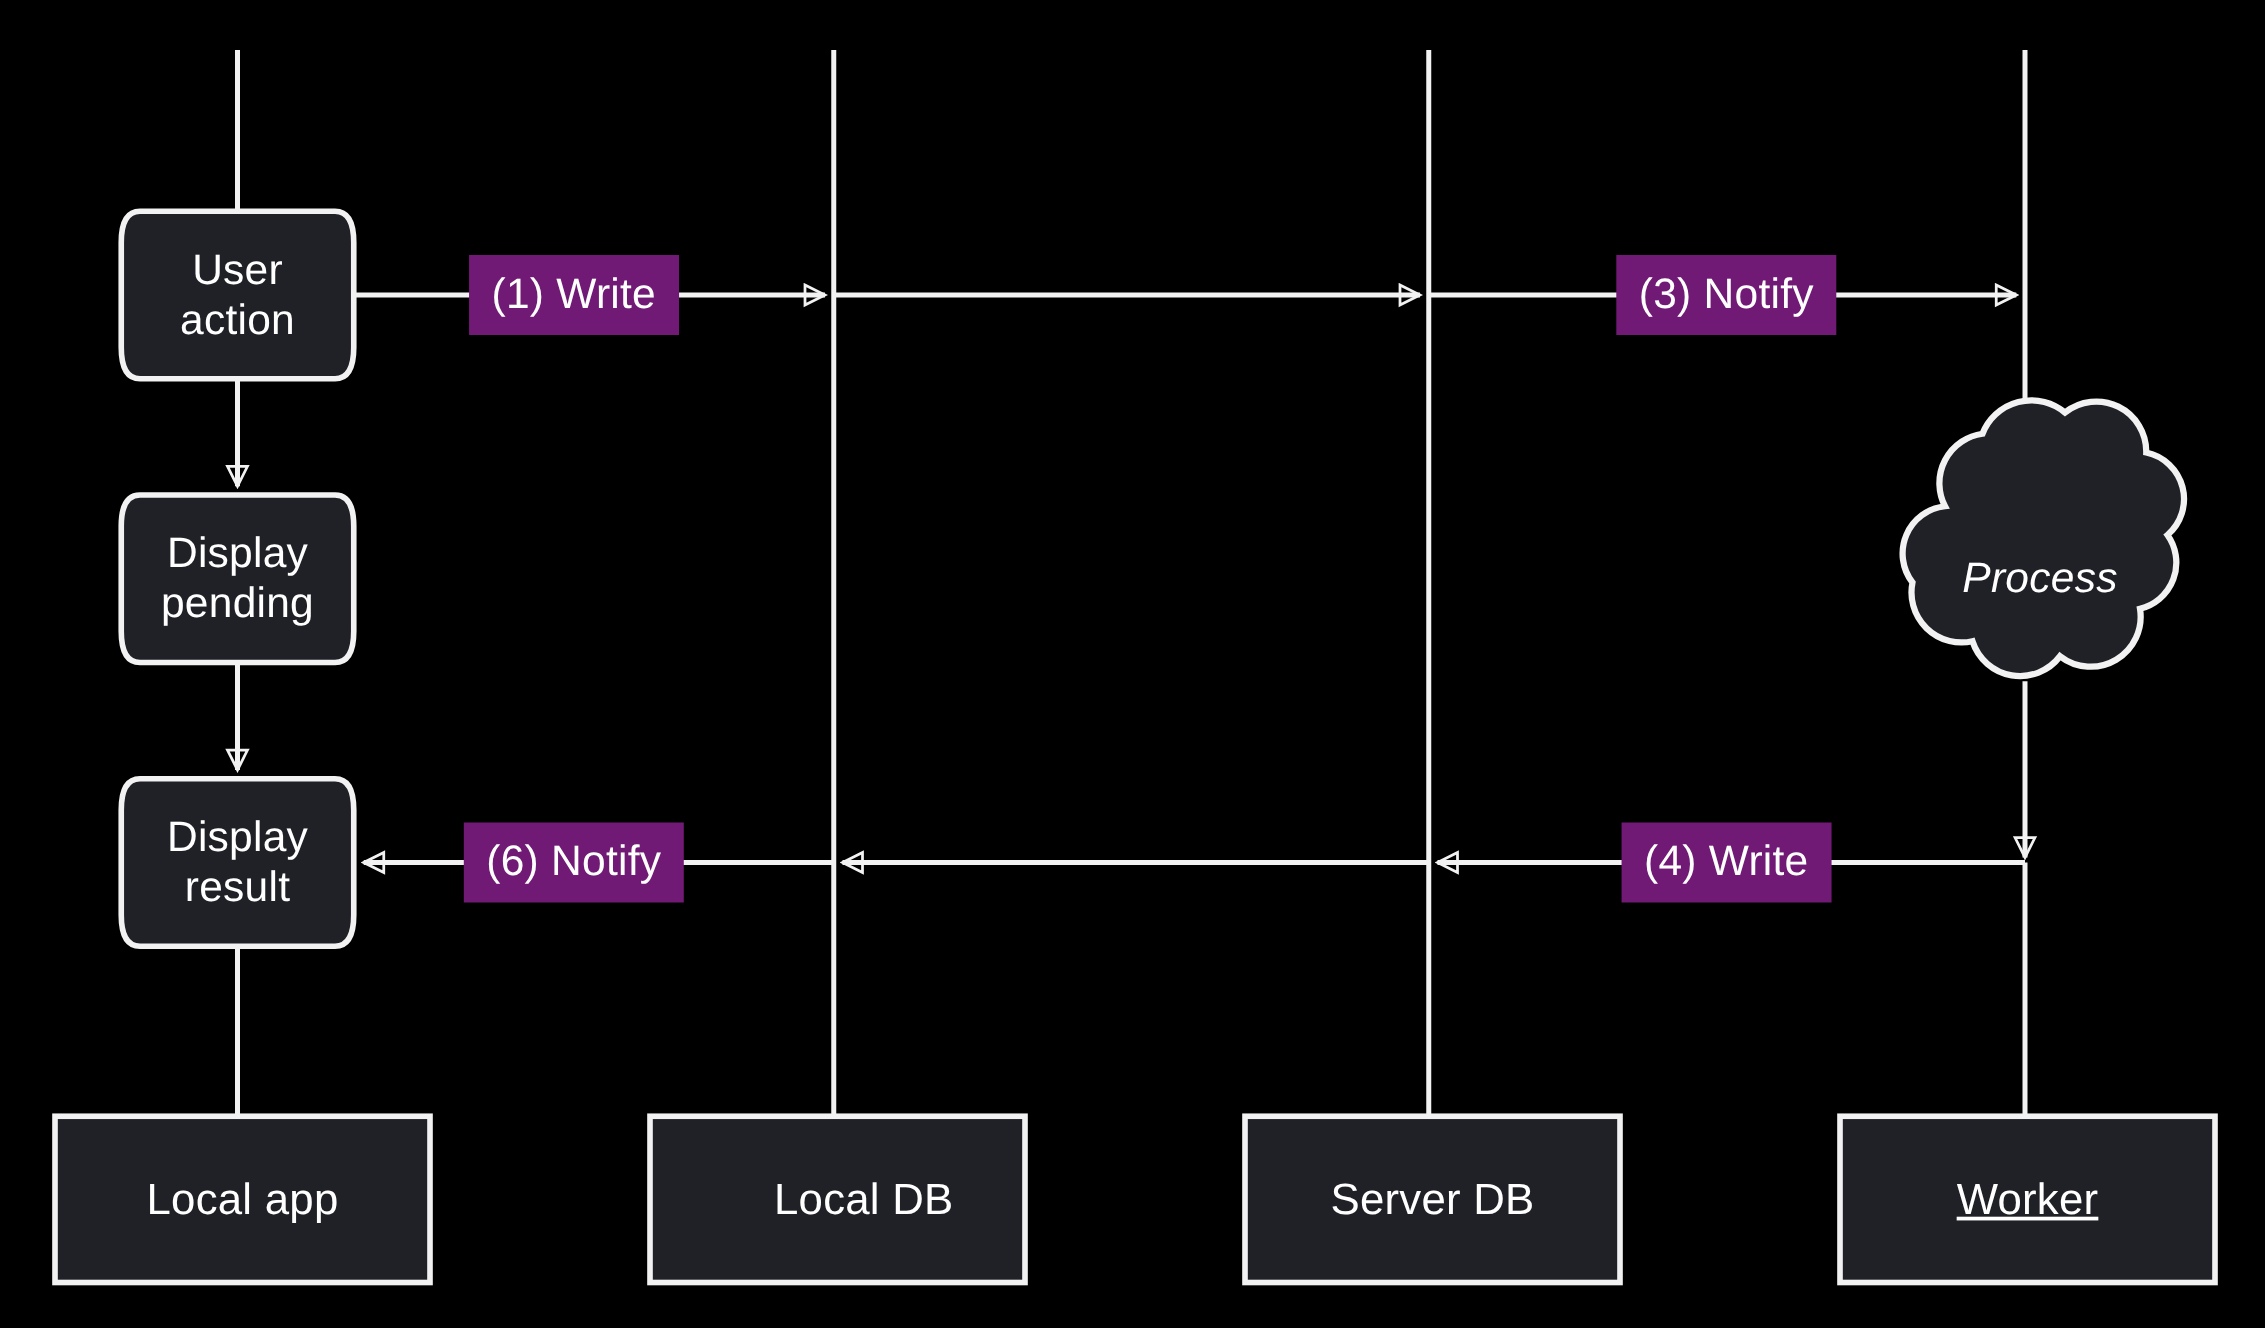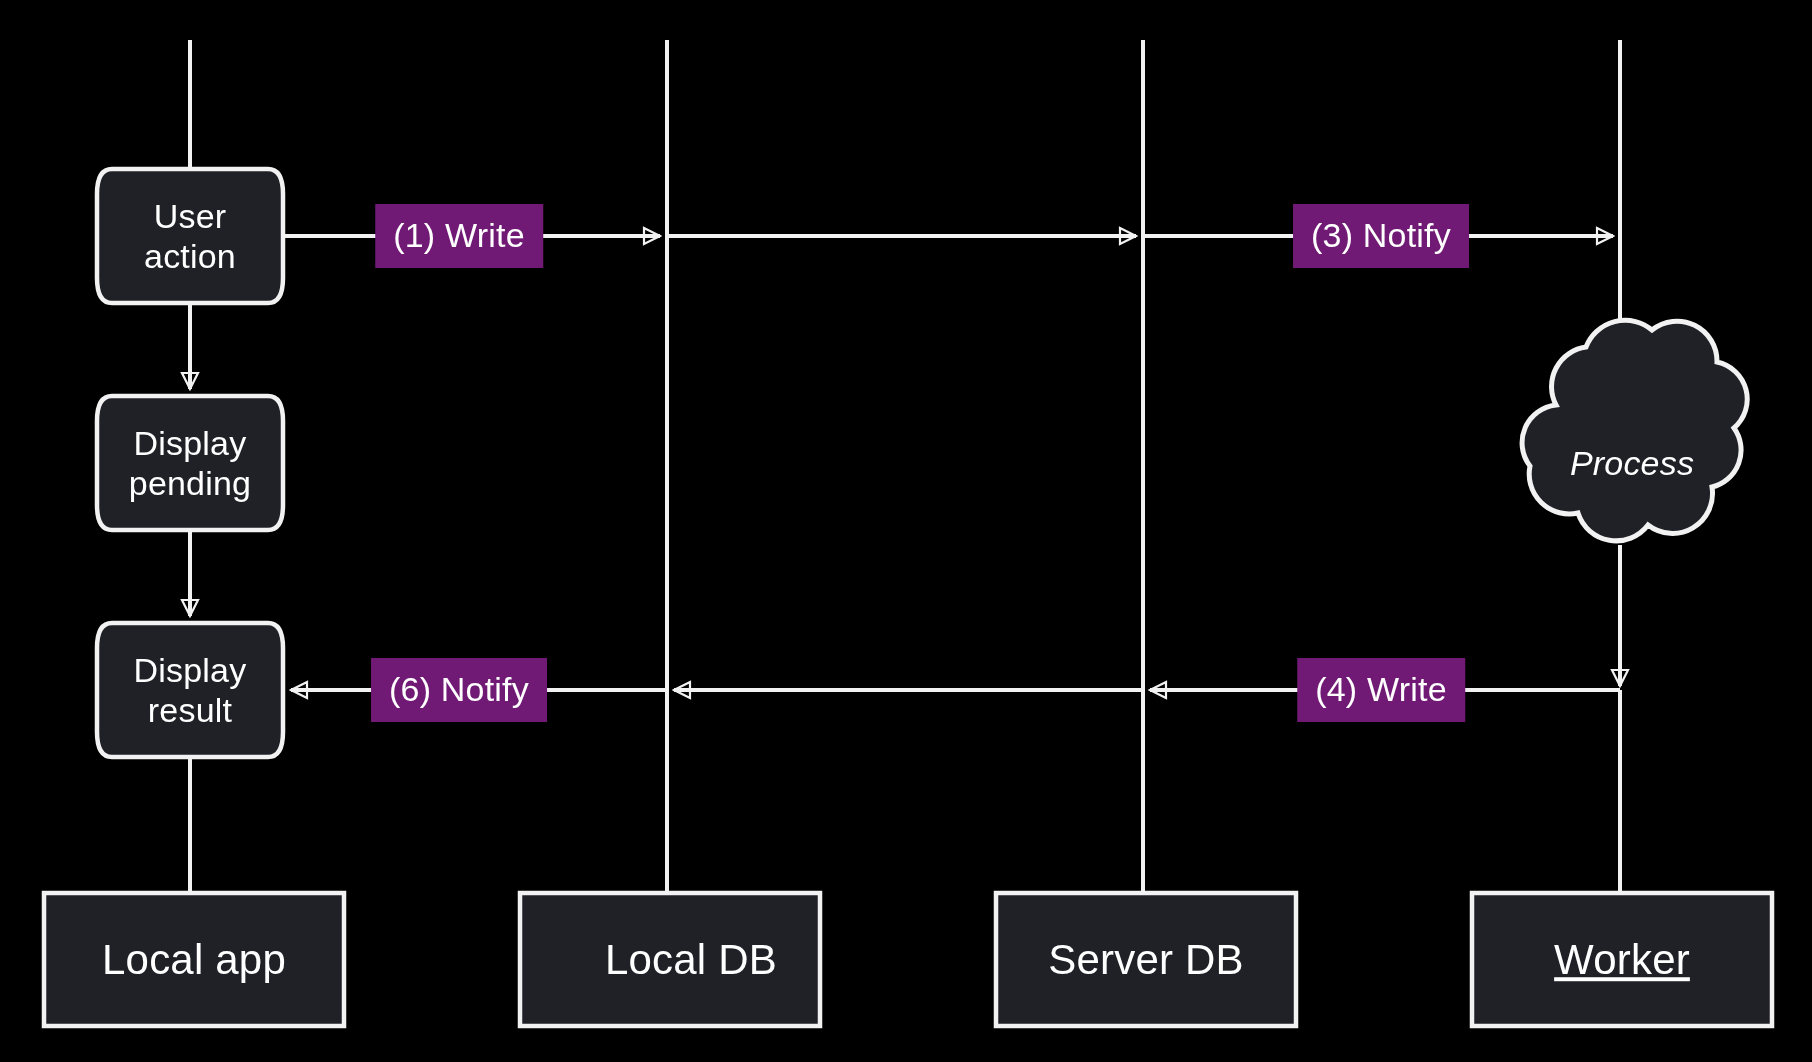--- a/index.html
+++ b/index.html
@@ -40,21 +40,21 @@
     color: #ffffff;
     font-size: 34px;
     line-height: 1.18;
     text-align: center;
     white-space: pre;
     transform: translate(-50%, -50%);
     letter-spacing: 0.2px;
     pointer-events: none;
   }
   .footer-text {
-    font-size: 42px;
+    font-size: 35px;
   }
 </style>
 </head>
 <body>
 
 <div id="canvas">
 
   <svg id="diagram-svg" viewBox="0 0 1812 1062">
     <defs>
       <marker id="ohead-r" viewBox="0 0 12 12" refX="11" refY="6" markerWidth="12" markerHeight="12" orient="auto-start-reverse" markerUnits="userSpaceOnUse">

